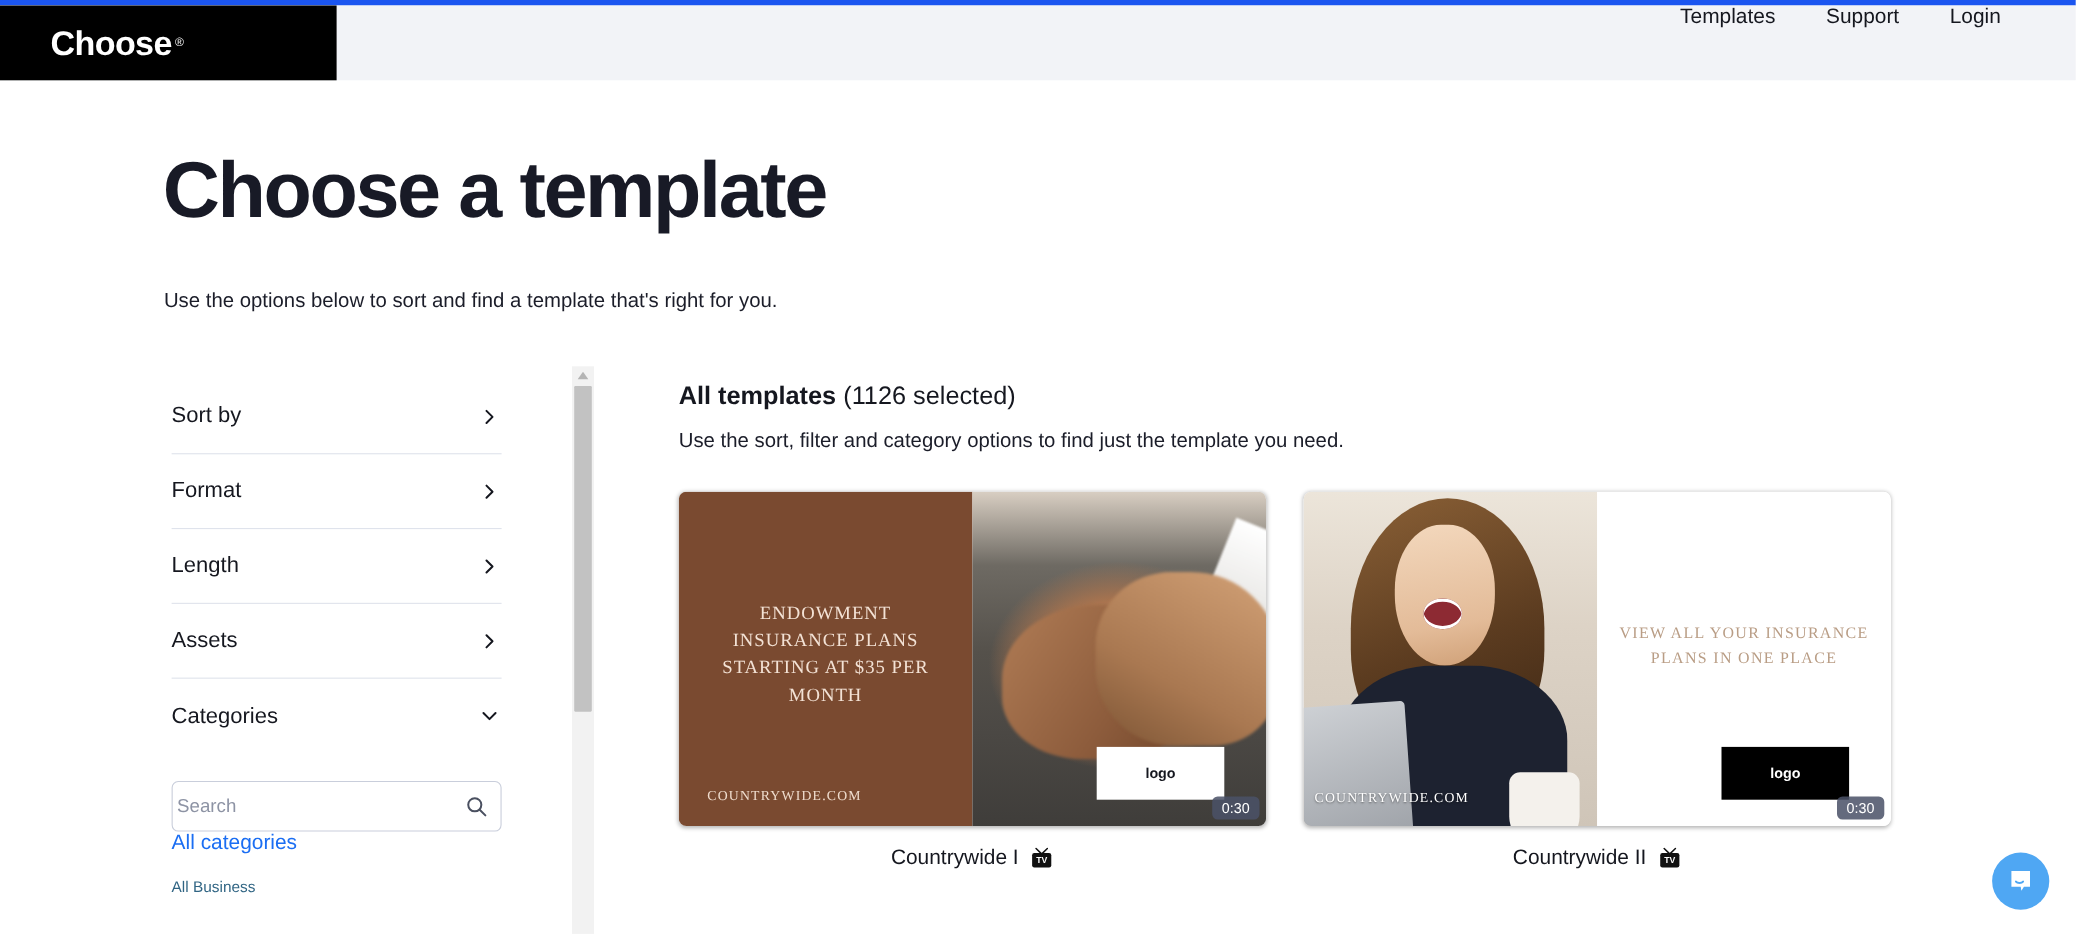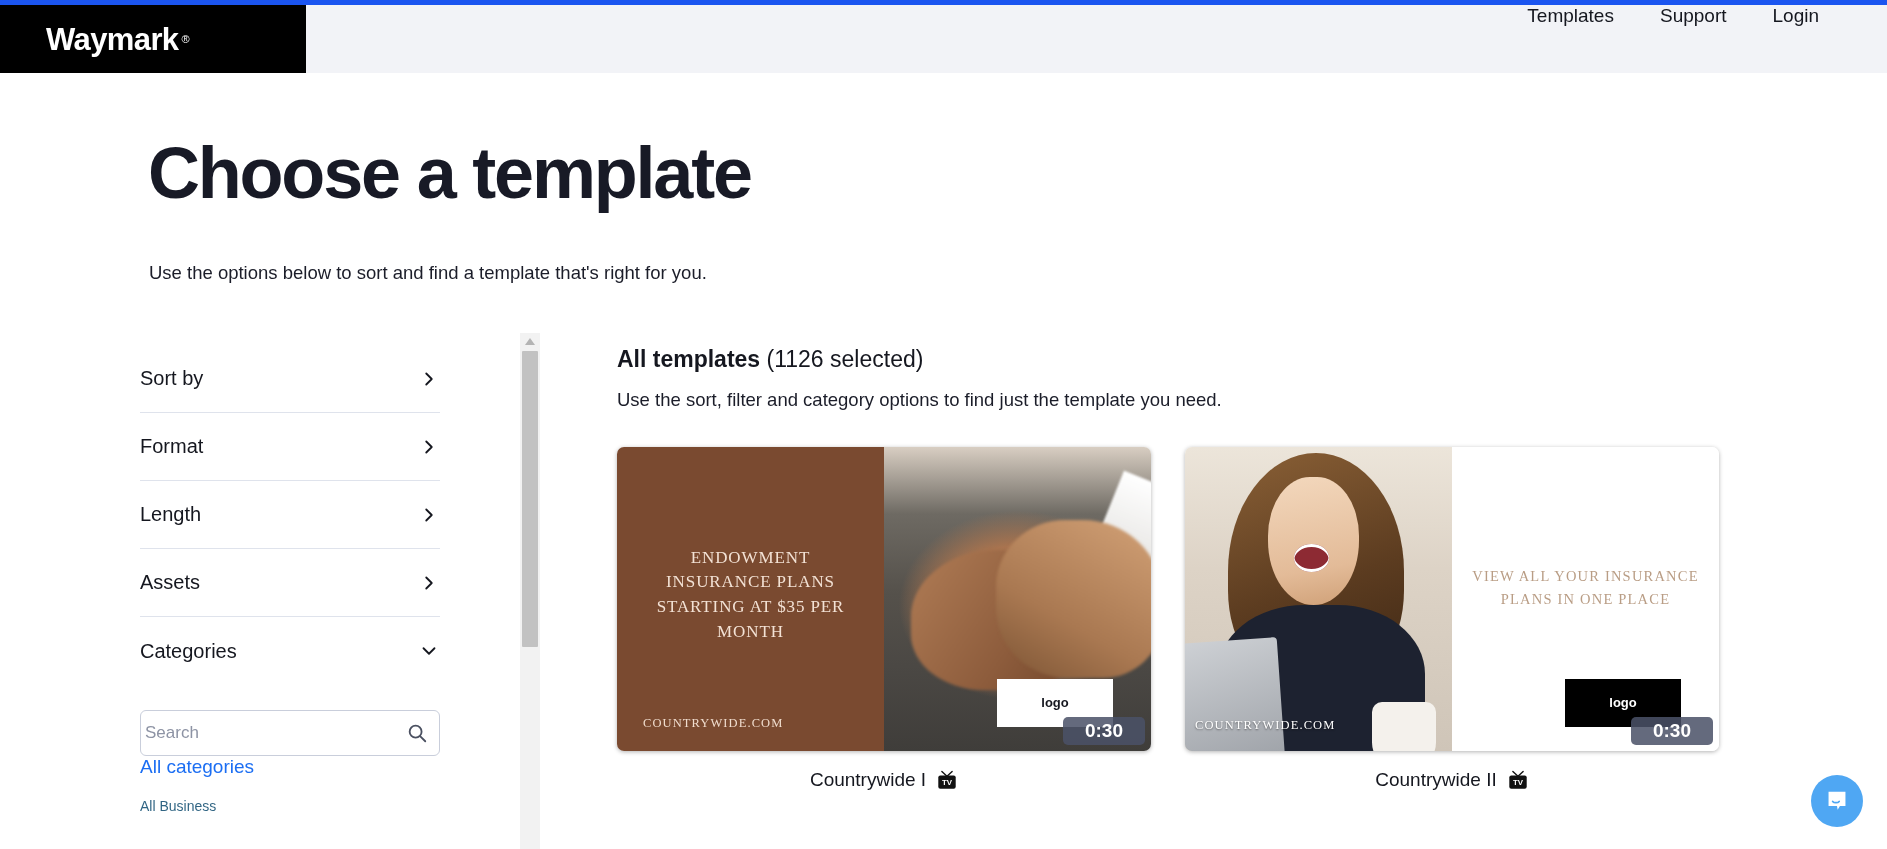--- a/index.html
+++ b/index.html
@@ -88,21 +88,21 @@
     left: 149px;
     font-size: 18.5px;
     color: #1b1d29;
     white-space: nowrap;
   }
 
   
   .filter-sidebar {
     position: absolute;
     top: 345px;
-    left: 140px;
+    left: 156px;
     width: 300px;
   }
   .filter-row {
     display: flex;
     align-items: center;
     justify-content: space-between;
     height: 68px;
     border-bottom: 1px solid #dfe3ec;
     cursor: pointer;
   }
@@ -403,23 +403,23 @@
     bottom: 24px;
     z-index: 5;
   }
   .logo-chip.dark { background: #000000; color: #ffffff; }
   .duration-badge {
     position: absolute;
     right: 6px;
     bottom: 6px;
     background: rgba(74,82,104,0.86);
     color: #ffffff;
-    font-size: 19px;
-    font-weight: bold;
-    padding: 3px 22px;
+    font-size: 13px;
+    font-weight: normal;
+    padding: 3px 9px;
     border-radius: 5px;
     z-index: 6;
   }
 
   .card-caption {
     margin-top: 18px;
     display: flex;
     align-items: center;
     justify-content: center;
     gap: 10px;
@@ -444,21 +444,21 @@
     justify-content: center;
   }
 </style>
 </head>
 <body>
 
 <div class="top-strip"></div>
 
 <header class="site-header">
   <div class="logo-block">
-    <span class="logo-wordmark">Waymark</span>
+    <span class="logo-wordmark">Choose</span>
       <span class="logo-reg">®</span>
   </div>
   <nav class="header-nav">
     <a class="nav-link">Templates</a>
     <a class="nav-link">Support</a>
     <a class="nav-link">Login</a>
   </nav>
 </header>
 
 <h1 class="page-heading">Choose a template</h1>

